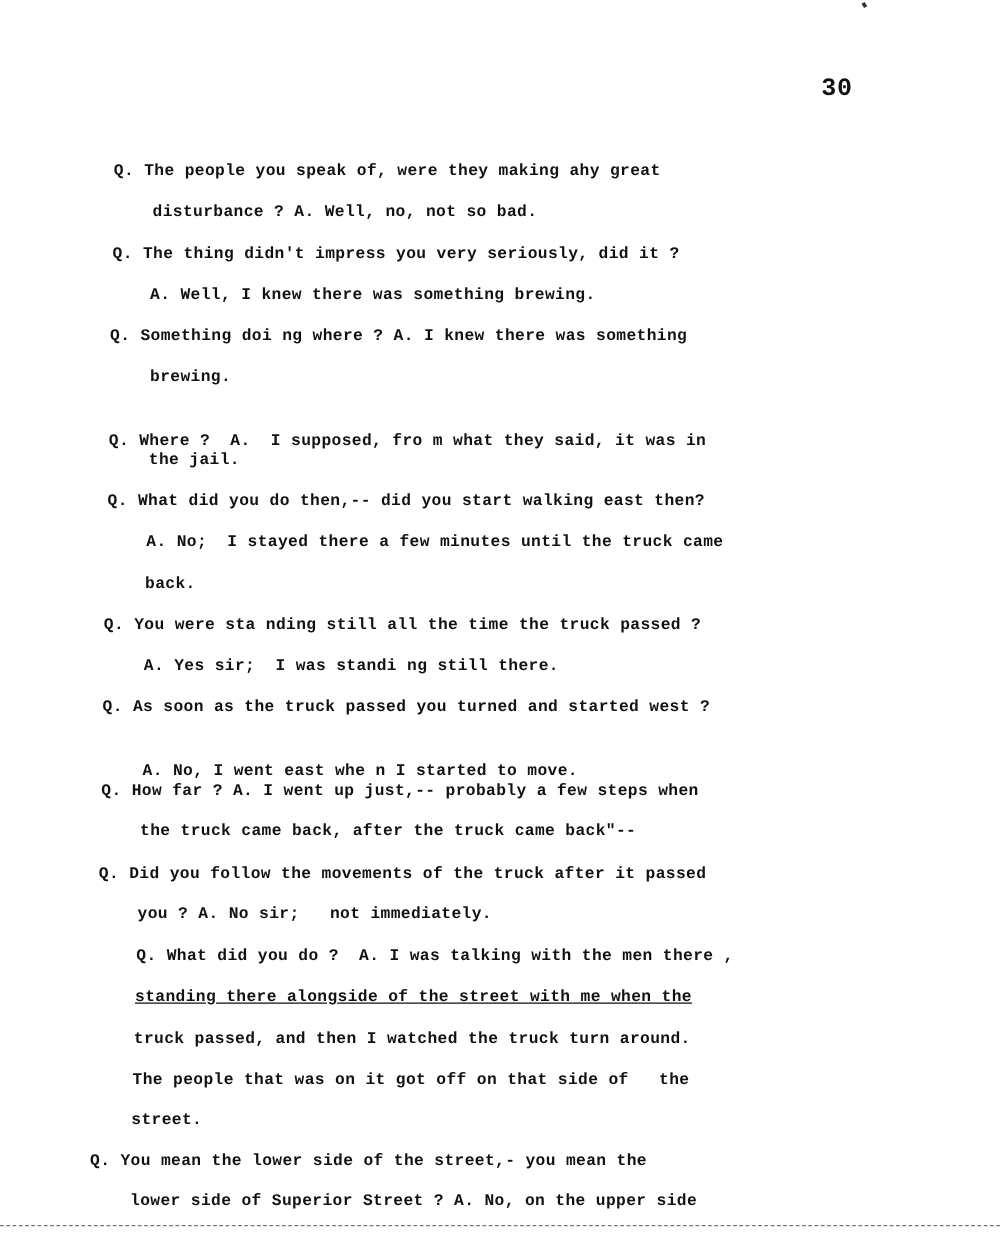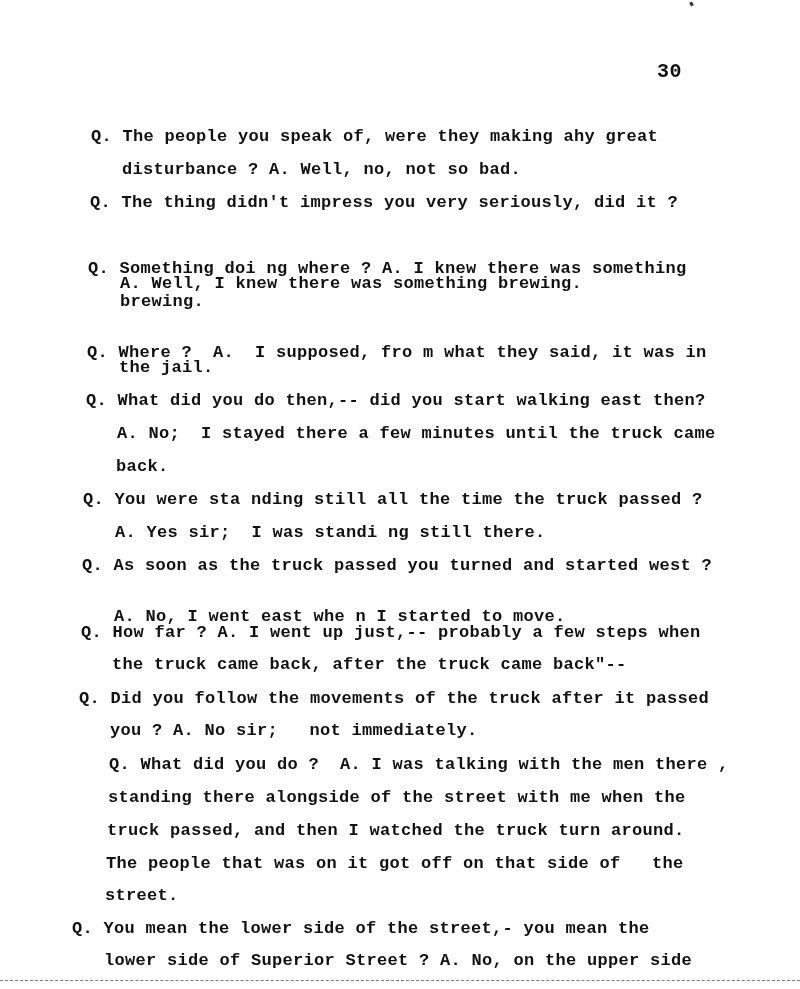--- a/index.html
+++ b/index.html
@@ -27,21 +27,21 @@
       position: absolute;
       left: 690px;
       top: 2px;
       width: 3px;
       height: 4px;
       background: #333;
       transform: rotate(-30deg);
     }
     .line {
       position: absolute;
-      font-size: 17px;
+      font-size: 13px;
       font-weight: bold;
       white-space: pre;
       letter-spacing: 0.3px;
       line-height: 18px;
     }
     .bottom-edge {
       position: absolute;
       left: 0;
       top: 980px;
       width: 800px;
@@ -52,38 +52,38 @@
 </head>
 <body>
 
 <div>
   <div class="speck"></div>
   <div class="page-number">30</div>
   <div id="lines">
       <div class="line" style="left: 91px; top: 128px;">Q. The people you speak of, were they making ahy great</div>
       <div class="line" style="left: 122px; top: 161px;">disturbance ? A. Well, no, not so bad.</div>
       <div class="line" style="left: 90px; top: 194px;">Q. The thing didn't impress you very seriously, did it ?</div>
-      <div class="line" style="left: 120px; top: 227px; margin-top: 48px;">A. Well, I knew there was something brewing.</div>
+      <div class="line" style="left: 120px; top: 227px;">A. Well, I knew there was something brewing.</div>
       <div class="line" style="left: 88px; top: 260px;">Q. Something doi ng where ? A. I knew there was something</div>
       <div class="line" style="left: 120px; top: 293px;">brewing.</div>
       <div class="line" style="left: 87px; top: 344px;">Q. Where ?  A.  I supposed, fro m what they said, it was in</div>
       <div class="line" style="left: 119px; top: 359px;">the jail.</div>
       <div class="line" style="left: 86px; top: 392px;">Q. What did you do then,-- did you start walking east then?</div>
       <div class="line" style="left: 117px; top: 425px;">A. No;  I stayed there a few minutes until the truck came</div>
       <div class="line" style="left: 116px; top: 458px;">back.</div>
       <div class="line" style="left: 83px; top: 491px;">Q. You were sta nding still all the time the truck passed ?</div>
       <div class="line" style="left: 115px; top: 524px;">A. Yes sir;  I was standi ng still there.</div>
       <div class="line" style="left: 82px; top: 557px;">Q. As soon as the truck passed you turned and started west ?</div>
       <div class="line" style="left: 114px; top: 590px; margin-top: 18px;">A. No, I went east whe n I started to move.</div>
       <div class="line" style="left: 81px; top: 624px;">Q. How far ? A. I went up just,-- probably a few steps when</div>
       <div class="line" style="left: 112px; top: 656px;">the truck came back, after the truck came back"--</div>
       <div class="line" style="left: 79px; top: 690px;">Q. Did you follow the movements of the truck after it passed</div>
       <div class="line" style="left: 110px; top: 722px;">you ? A. No sir;   not immediately.</div>
       <div class="line" style="left: 77px; top: 756px; margin-left: 32px;">Q. What did you do ?  A. I was talking with the men there ,</div>
-      <div class="line" style="left: 108px; top: 789px;">standing there alongside of the street with me when the</div>
+      <div class="line" style="left: 108px; top: 789px; text-decoration: underline;">standing there alongside of the street with me when the</div>
       <div class="line" style="left: 107px; top: 822px;">truck passed, and then I watched the truck turn around.</div>
       <div class="line" style="left: 106px; top: 855px;">The people that was on it got off on that side of   the</div>
       <div class="line" style="left: 105px; top: 887px;">street.</div>
       <div class="line" style="left: 72px; top: 920px;">Q. You mean the lower side of the street,- you mean the</div>
       <div class="line" style="left: 104px; top: 952px;">lower side of Superior Street ? A. No, on the upper side</div>
     </div>
   <div class="bottom-edge"></div>
 </div>
 
 </body></html>

